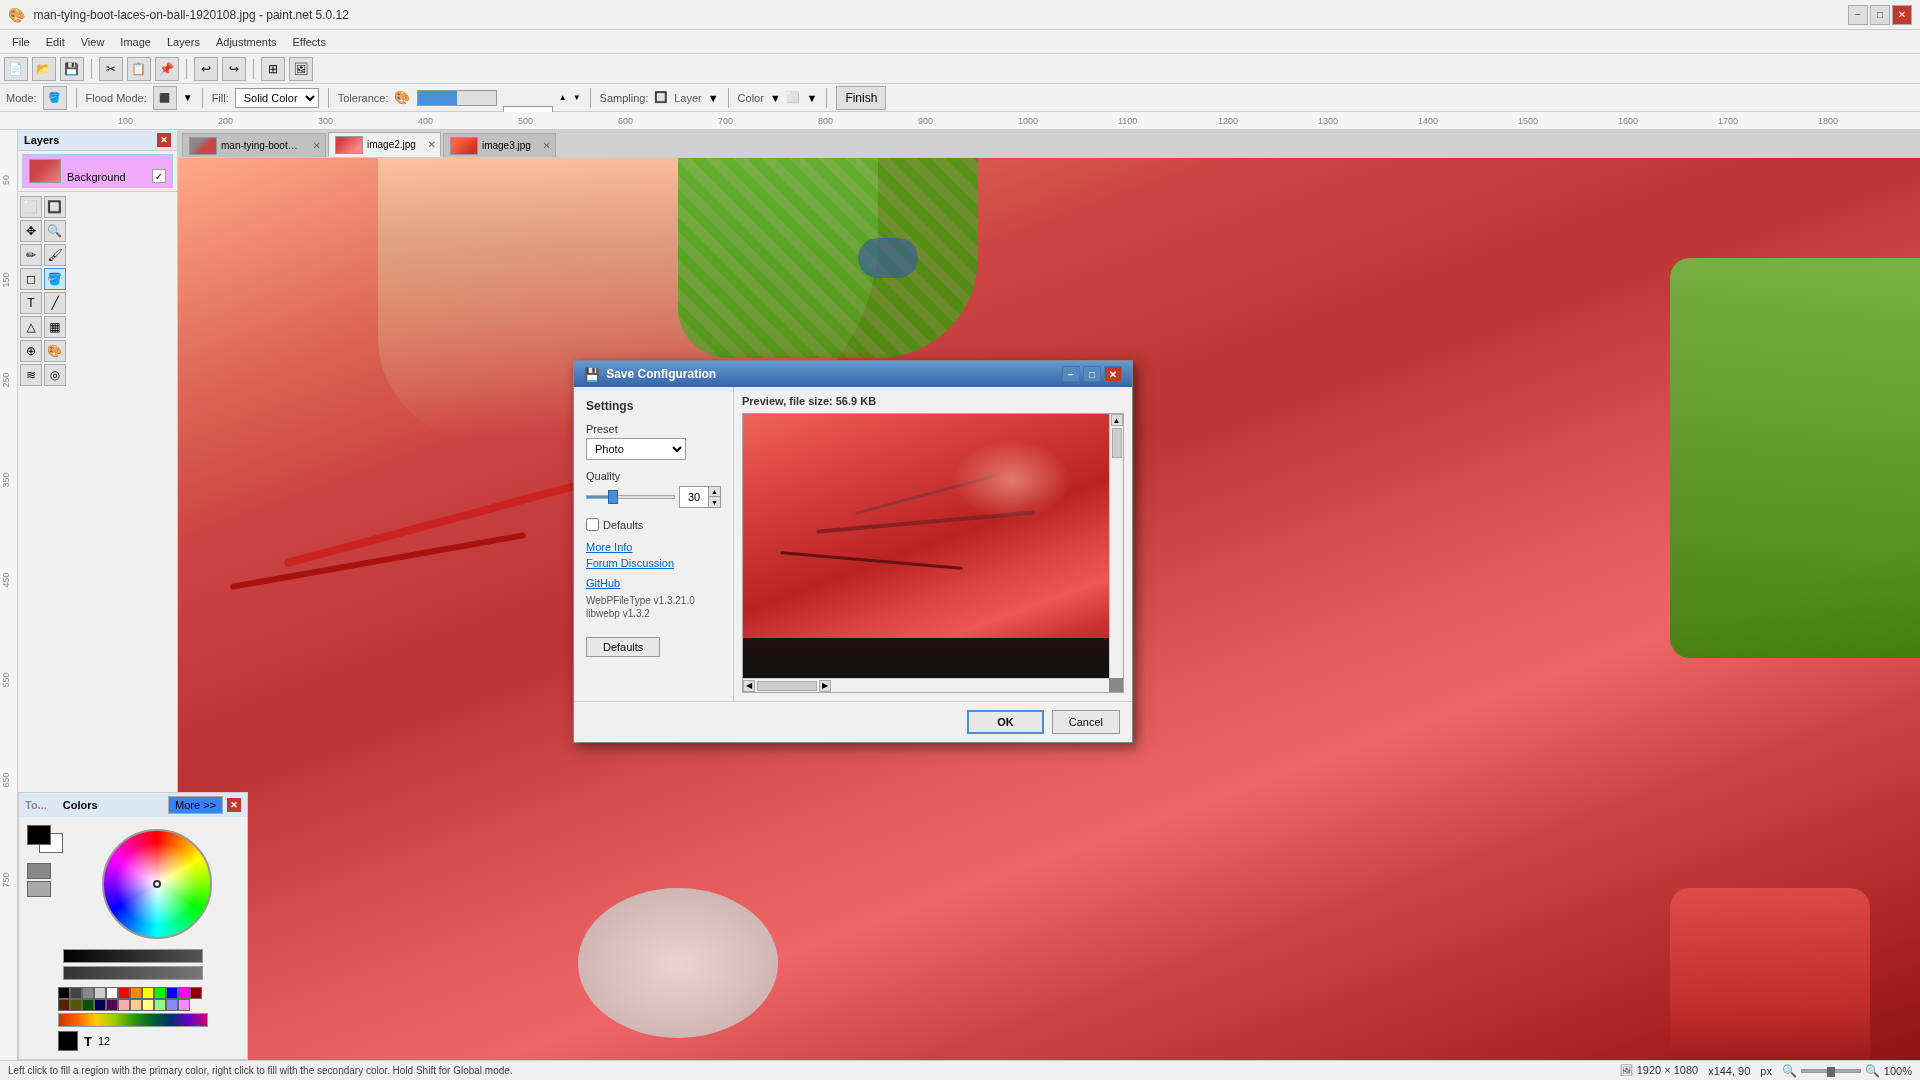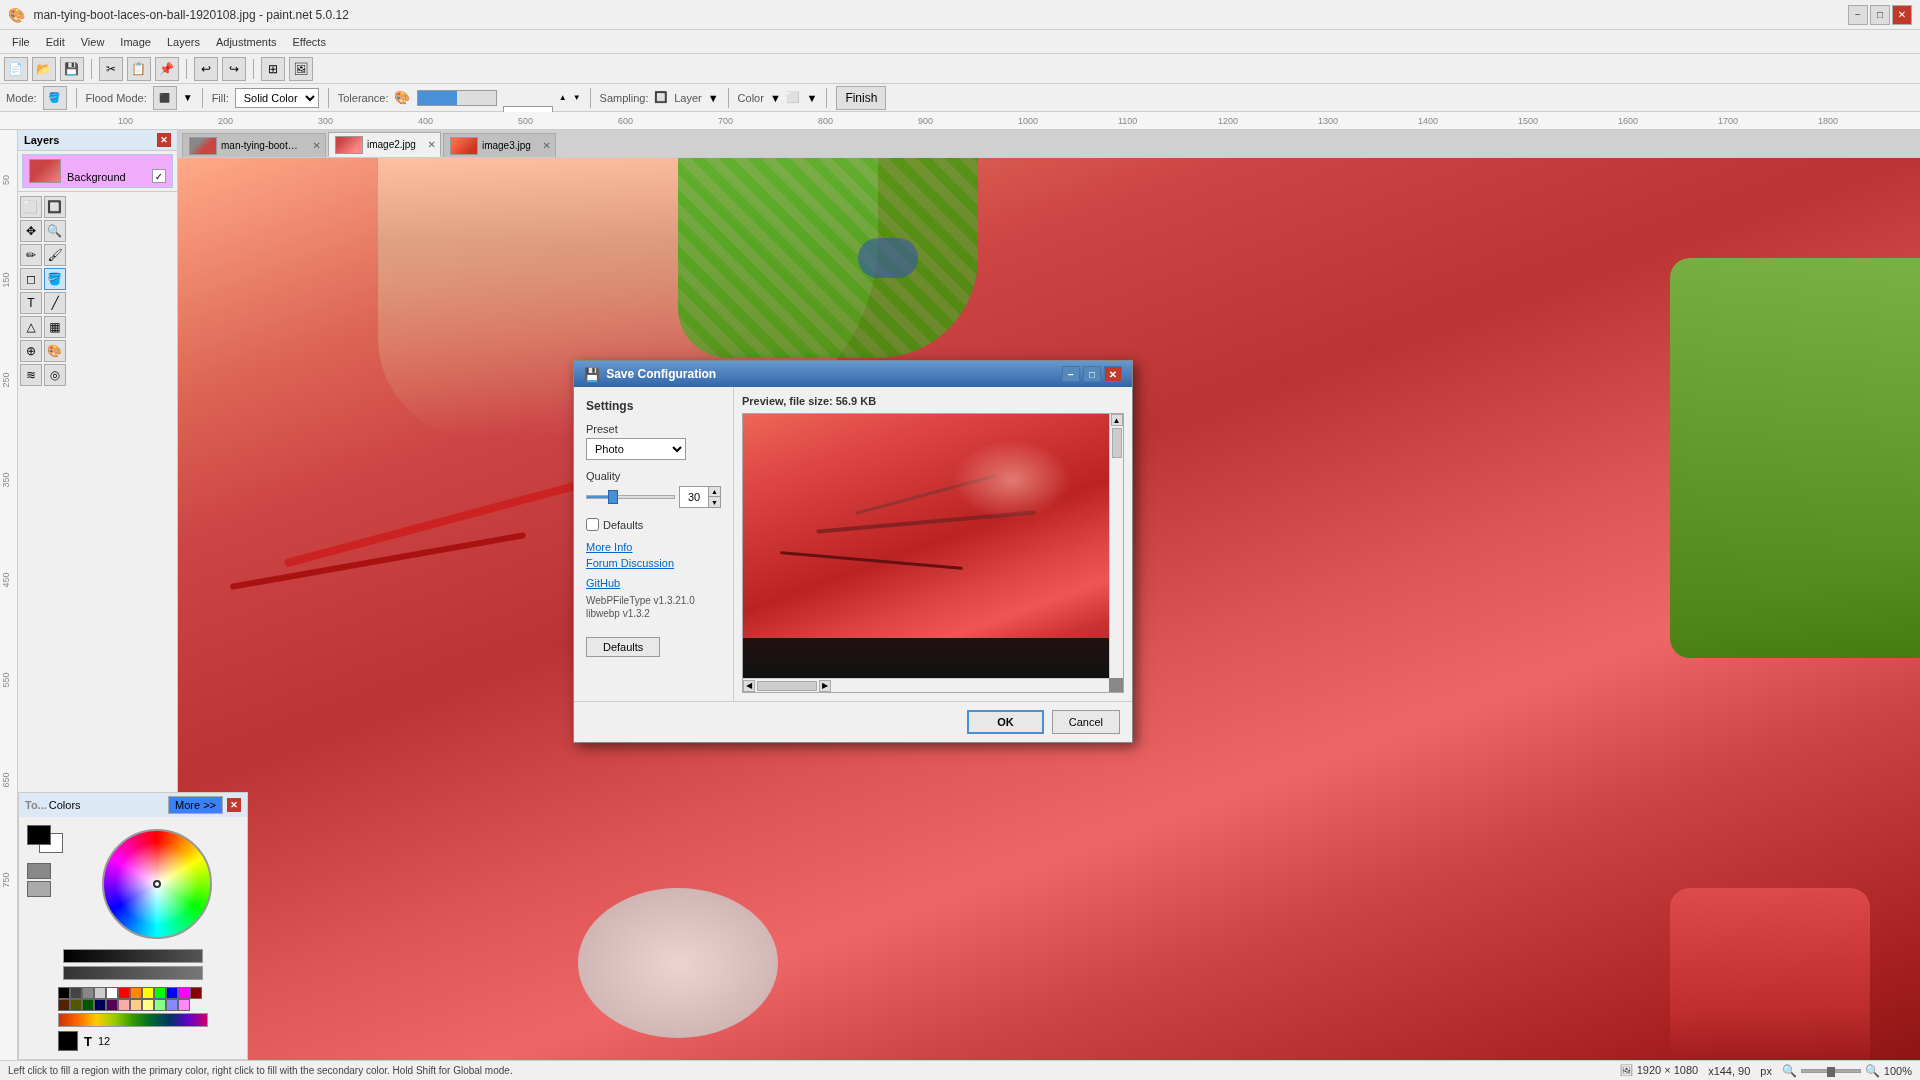--- a/index.html
+++ b/index.html
@@ -644,21 +644,21 @@
       </div>
       <div class="tool-row">
         <div class="tool-btn">≋</div>
         <div class="tool-btn">◎</div>
       </div>
     </div>
 
     <div id="colors-panel" style="position:absolute; bottom:0; left:0; width:230px; background:#f0f0f0; border:1px solid #ccc; z-index:10;">
       <div class="colors-header">
         <span style="font-size:11px; font-weight:bold; color:#888;">To...</span>
-        <span style="font-size:11px; font-weight:normal; flex:1; margin-left:2px;">Colors</span>
+        <span style="font-size:11px; font-weight:bold; flex:1; margin-left:16px;">Colors</span>
         <button class="more-btn">More &gt;&gt;</button>
         <div class="panel-close" style="margin-left:4px;">✕</div>
       </div>
       <div class="color-wheel-container">
         <div style="display:flex; align-items:flex-start; width:100%;">
           <div style="display:flex; flex-direction:column; margin-right:8px;">
             <div style="position:relative; width:40px; height:34px; margin-bottom:4px;">
               <div class="color-sq-bg"></div>
               <div class="color-sq-fg"></div>
             </div>

